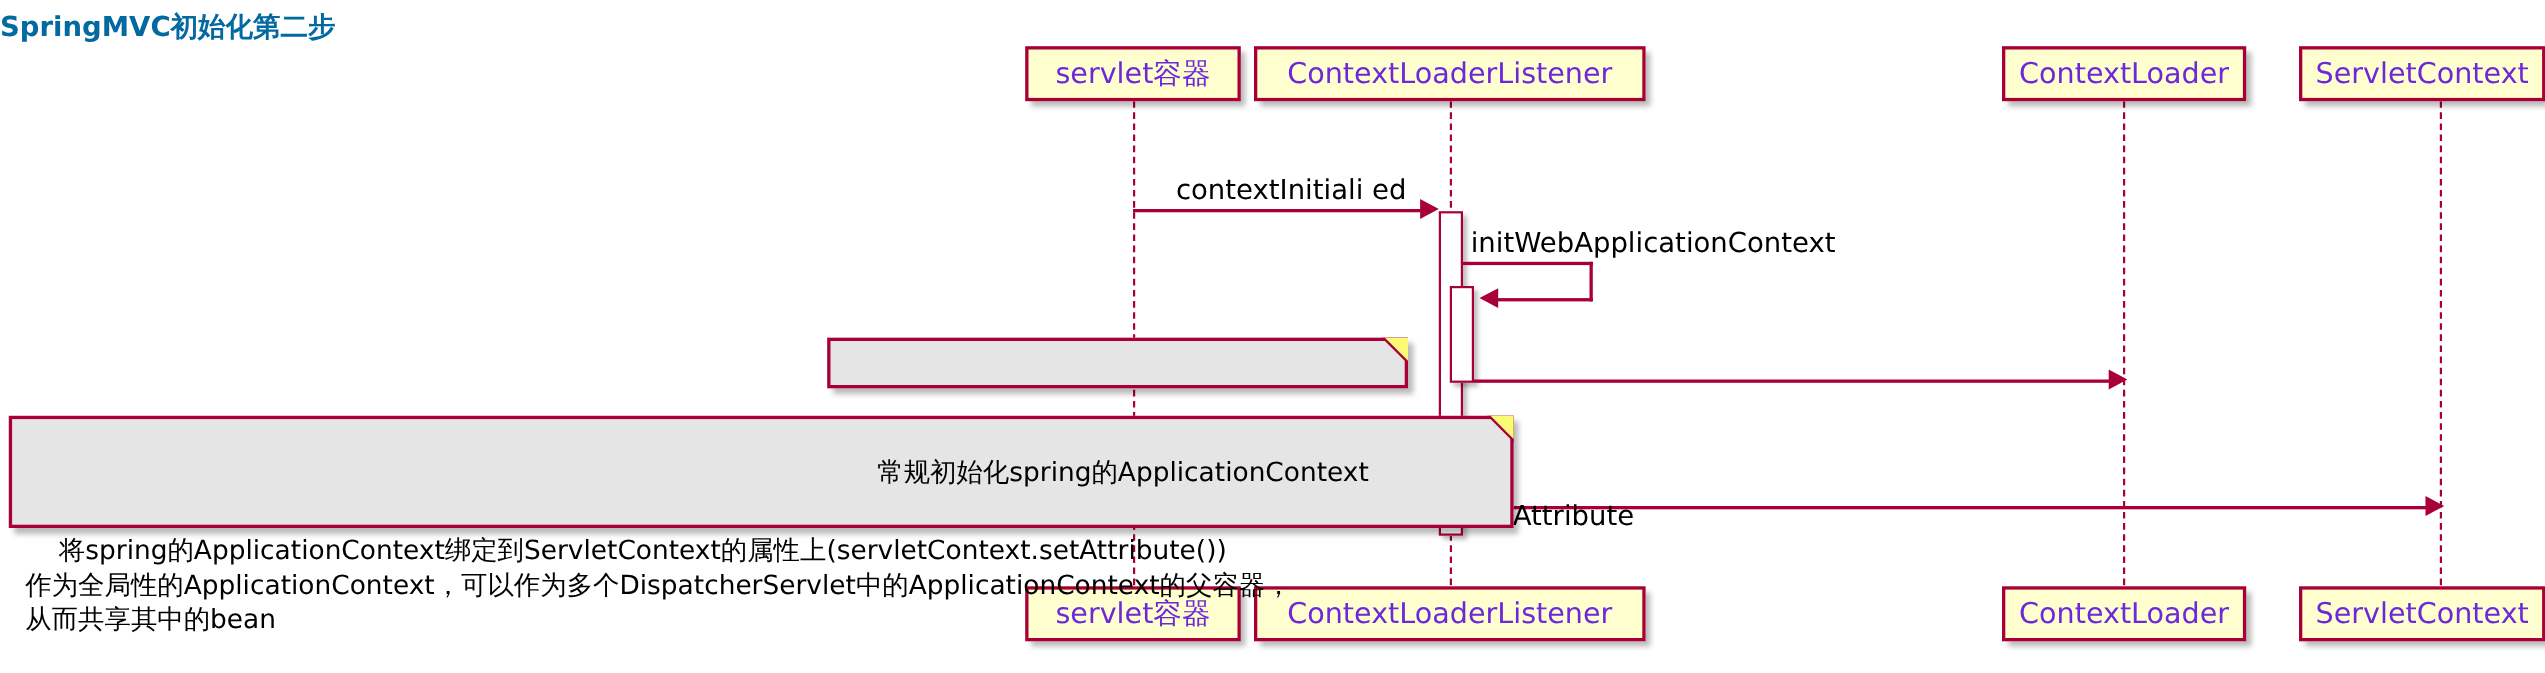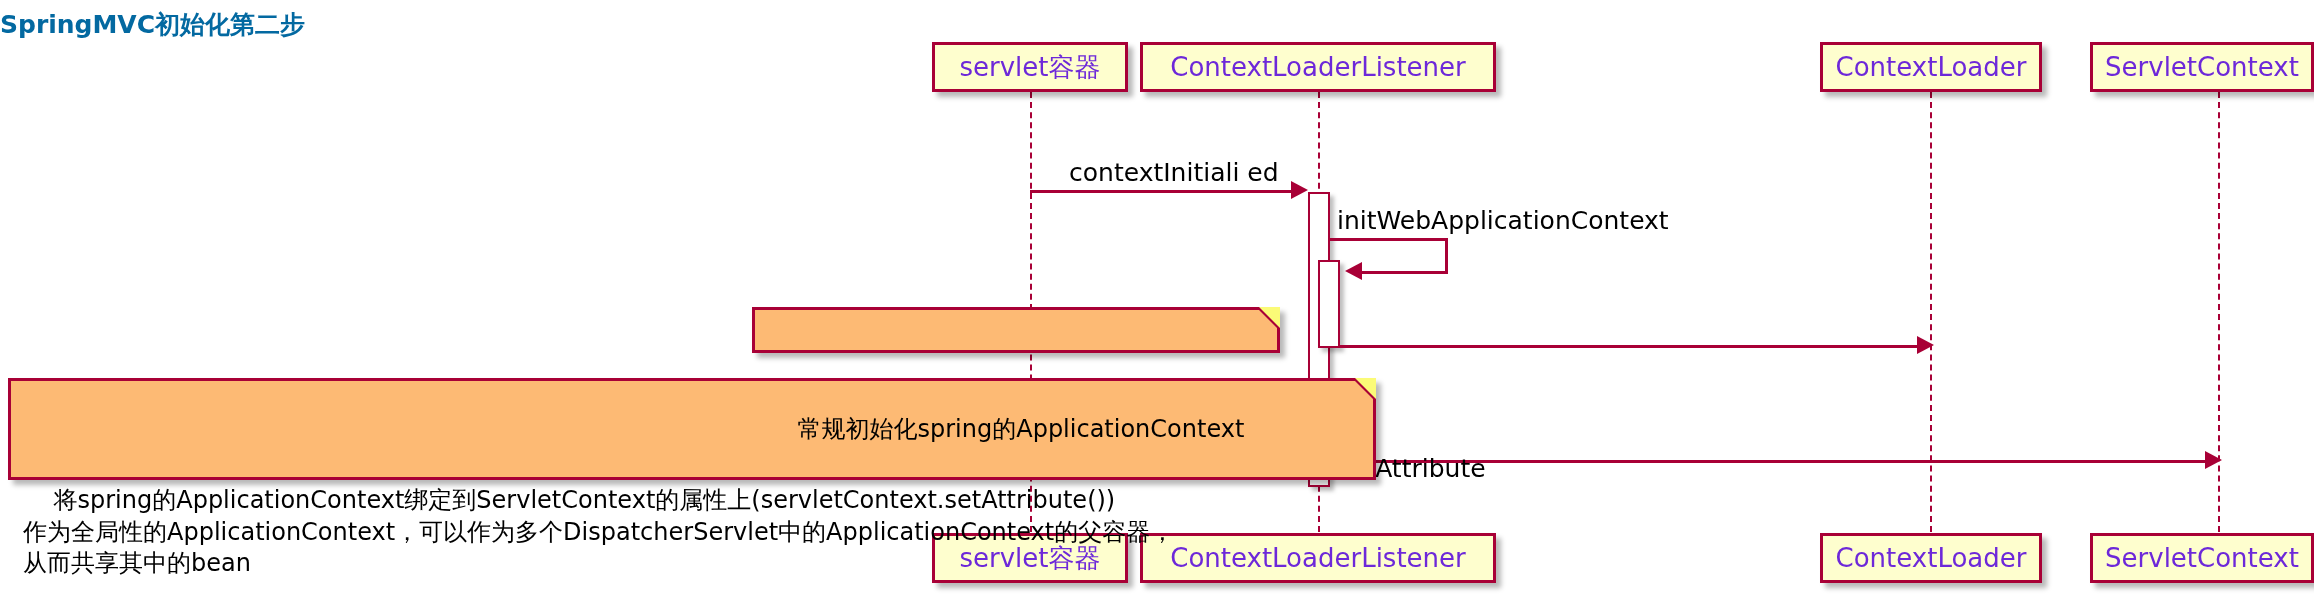--- a/index.html
+++ b/index.html
@@ -99,21 +99,21 @@
     font-size: 25px;
     color: #000000;
     white-space: nowrap;
     line-height: 1;
   }
 
   
   .note {
     position: absolute;
     box-sizing: border-box;
-    background: #fdba74;
+    background: #e5e5e5;
     border: 3px solid #A80036;
     box-shadow: 5px 5px 5px rgba(0,0,0,0.28);
     font-size: 24px;
     color: #000000;
     line-height: 1.32;
     padding: 9px 14px 9px 12px;
     white-space: pre;
   }
   .note .fold {
     position: absolute;

